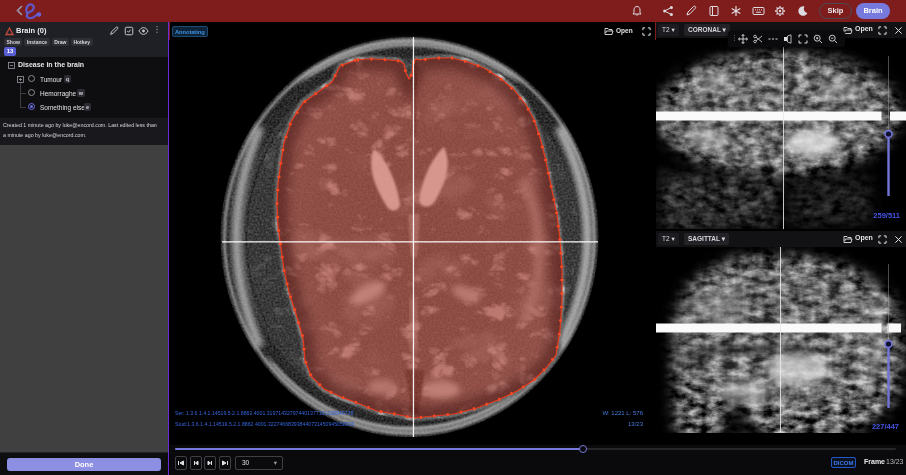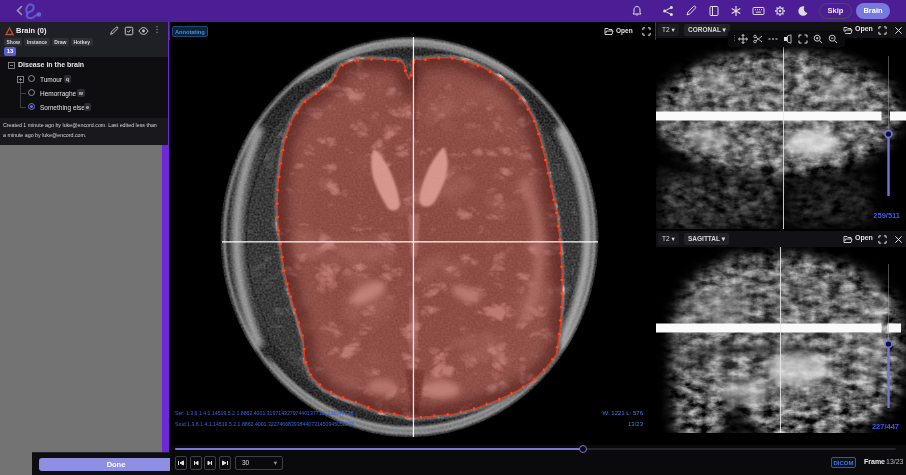--- a/index.html
+++ b/index.html
@@ -6,21 +6,21 @@
   html,body { width:906px; height:475px; background:#000; overflow:hidden;
     font-family:"Liberation Sans", sans-serif; }
   #app { position:relative; width:906px; height:475px; background:#000; }
   .abs { position:absolute; }
   svg { display:block; }
 </style>
 </head>
 <body>
 <div id="app">
 
-  <div class="abs" style="left:0;top:0;width:906px;height:40px;background:#4c1d95;">
+  <div class="abs" style="left:0;top:0;width:906px;height:40px;background:#7f1d1d;">
     <svg class="abs" style="left:14px;top:1px;" width="34" height="20" viewBox="0 0 34 20">
       <path d="M7.5 5.5 L3.5 9.5 L7.5 13.5" stroke="#9a9aa8" stroke-width="1.6" fill="none" stroke-linecap="round"></path>
       <path d="M13 12 C 11 7, 14 2.5, 17.5 3.5 C 21 4.5, 20 9.5, 16.5 10.5 C 13 11.5, 11.5 15.5, 14.5 16.8 C 17.5 18, 21 15.5, 23.5 13.2" stroke="#5e58c8" stroke-width="2.2" fill="none" stroke-linecap="round"></path>
       <circle cx="25" cy="13.5" r="2.2" fill="#6a63d8"></circle>
     </svg>
 
     <svg class="abs" style="left:631px;top:5px;" width="12" height="12" viewBox="0 0 12 12">
         <path d="M6 1.5 C4 1.5 3 3 3 5 L3 7.5 L2 9 L10 9 L9 7.5 L9 5 C9 3 8 1.5 6 1.5 Z M5 9.6 A1.1 1.1 0 0 0 7 9.6" fill="none" stroke="#dcdce0" stroke-width="1"></path>
       </svg>
     <svg class="abs" style="left:662px;top:5px;" width="12" height="12" viewBox="0 0 12 12">
@@ -50,21 +50,21 @@
           <path d="M6 1 V2.6 M6 9.4 V11 M1 6 H2.6 M9.4 6 H11 M2.5 2.5 L3.6 3.6 M8.4 8.4 L9.5 9.5 M9.5 2.5 L8.4 3.6 M3.6 8.4 L2.5 9.5"></path>
         </g>
       </svg>
     <svg class="abs" style="left:797px;top:5px;" width="12" height="12" viewBox="0 0 12 12">
         <path d="M7.6 1.6 A4.7 4.7 0 1 0 10.4 7.9 A4 4 0 0 1 7.6 1.6 Z" fill="#dcdce0"></path>
       </svg>
     <div class="abs" style="left:819px;top:3px;width:33px;height:16px;border:1px solid #4a4a52;border-radius:9px;color:#ececf0;font-size:7.5px;font-weight:bold;text-align:center;line-height:14px;">Skip</div>
     <div class="abs" style="left:856px;top:3px;width:34px;height:16px;background:#767add;border-radius:9px;color:#fff;font-size:7.5px;font-weight:bold;text-align:center;line-height:16px;">Brain</div>
   </div>
 
-  <div class="abs" style="left:0;top:22px;width:169px;height:453px;background:#737373;border-right:7px solid #6d28d9;">
+  <div class="abs" style="left:0;top:22px;width:169px;height:453px;background:#404040;border-right:1px solid #6d28d9;">
 
     <div class="abs" style="left:0;top:0;width:168px;height:35px;background:#1f2025;">
       <svg class="abs" style="left:5px;top:5px;" width="9" height="9" viewBox="0 0 9 9">
           <path d="M1 7.5 L4.5 1 L8 7.5 Z" fill="none" stroke="#c04a3a" stroke-width="1.3"></path>
         </svg>
       <div class="abs" style="left:16px;top:4px;font-size:7.5px;font-weight:bold;color:#ececee;">Brain (0)</div>
       <svg class="abs" style="left:109px;top:4px;" width="10" height="10" viewBox="0 0 12 12">
           <path d="M2 10 L3 7 L8.5 1.5 A1.2 1.2 0 0 1 10.3 3.2 L5 8.8 Z" fill="none" stroke="#c8c8cc" stroke-width="1.2"></path>
         </svg>
       <svg class="abs" style="left:124px;top:4px;" width="10" height="10" viewBox="0 0 12 12">
@@ -113,21 +113,21 @@
           <div style="position:absolute;left:1px;top:1px;width:3px;height:3px;background:#6c6fe0;border-radius:50%;"></div>
         </div>
       <div class="abs" style="left:40px;top:46.5px;font-size:6.5px;color:#e2e2e4;">Something else</div>
       <div class="abs" style="left:84px;top:45.5px;width:7px;height:8px;background:#2c2d32;border-radius:2px;color:#cfcfd4;font-size:5.5px;font-weight:bold;text-align:center;line-height:8px;">e</div>
     </div>
 
     <div class="abs" style="left:0;top:96px;width:168px;height:27px;background:#19191d;color:#d6d6d8;font-size:5.3px;line-height:9.5px;padding:3px 3px;">
       Created 1 minute ago by luke@encord.com. Last edited less than<br>a minute ago by luke@encord.com.
     </div>
 
-    <div class="abs" style="left:0;top:430px;width:168px;height:23px;background:#0e0e10;border-top:1px solid #232327;margin-left:32px;">
+    <div class="abs" style="left:0;top:430px;width:168px;height:23px;background:#0e0e10;border-top:1px solid #232327;">
       <div class="abs" style="left:7px;top:5px;width:154px;height:13px;background:#8d8fe2;border-radius:3px;color:#fff;font-size:7.5px;font-weight:bold;text-align:center;line-height:13px;">Done</div>
     </div>
   </div>
 
   <div class="abs" style="left:170px;top:22px;width:485px;height:423px;background:#000;overflow:hidden;">
     <svg width="485" height="423" viewBox="0 0 485 423">
       <defs>
         <filter id="noiseF" x="-10%" y="-10%" width="120%" height="120%">
           <feTurbulence type="fractalNoise" baseFrequency="0.5" numOctaves="2" seed="11"></feTurbulence>
           <feColorMatrix type="matrix" values="0 0 0 0 0.6 0 0 0 0 0.6 0 0 0 0 0.6 0 0 0 0.9 -0.15"></feColorMatrix>

